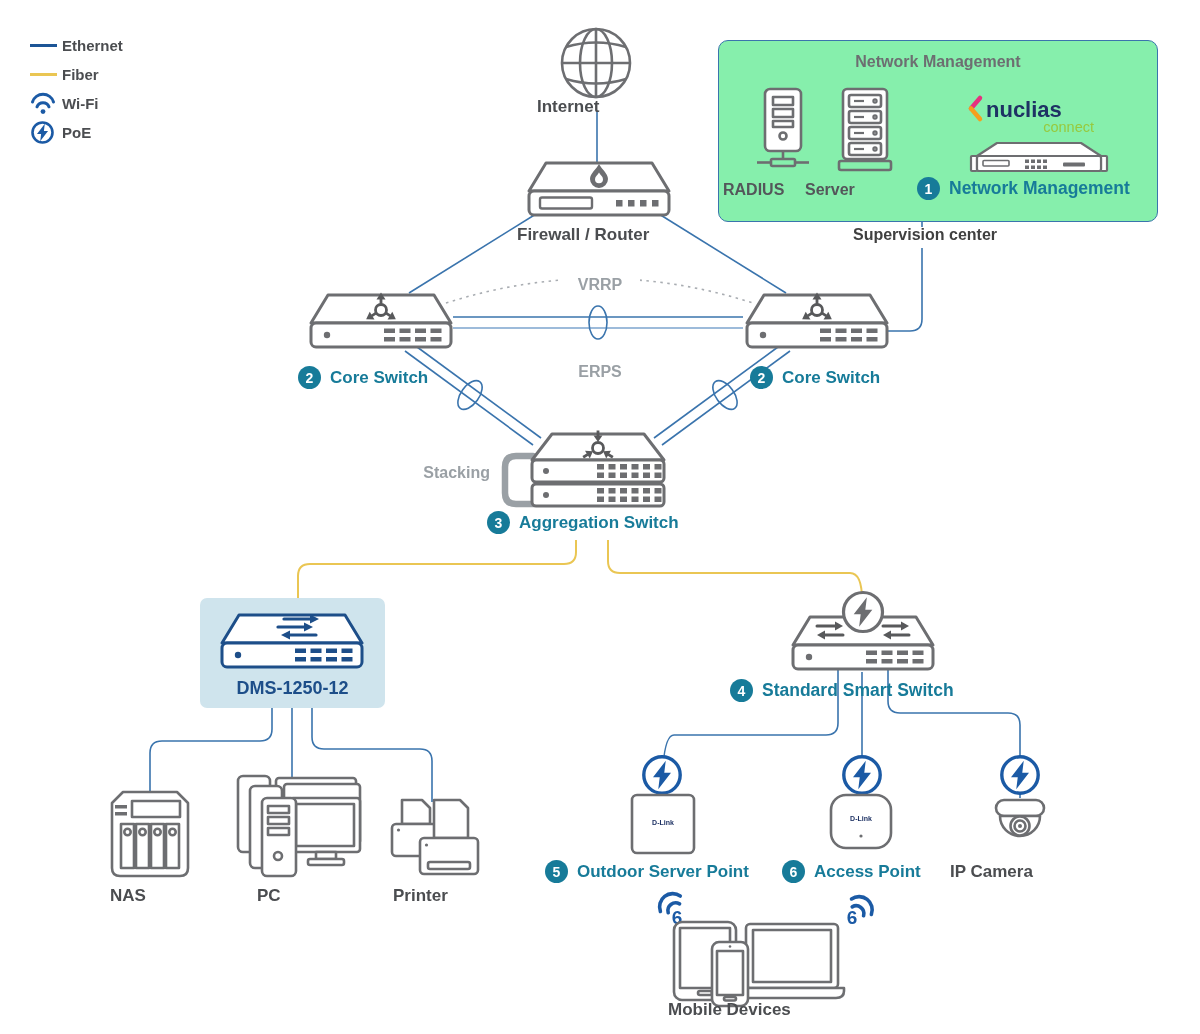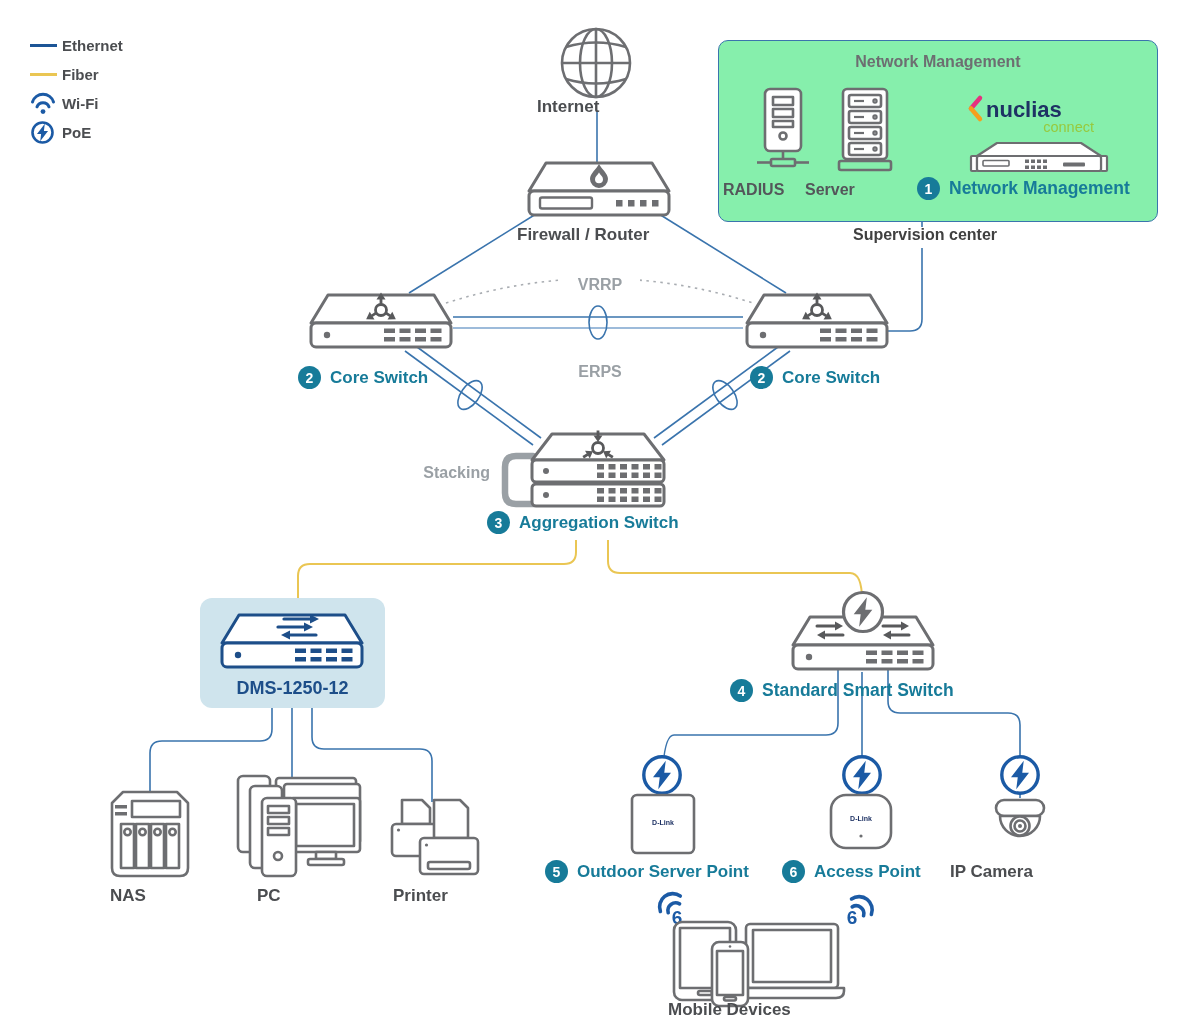--- a/index.html
+++ b/index.html
@@ -25,21 +25,21 @@
 
   .nm-box { position:absolute; left:718px; top:40px; width:438px; height:180px;
             border:1.5px solid #3a74ad; border-radius:10px; background:#86efac; }
   .nm-title { position:absolute; top:12px; left:0; right:0; text-align:center;
               font-size:16px; font-weight:600; color:#6d6e71; }
   .nm-label { position:absolute; font-size:16px; font-weight:700; color:#54565a; white-space:nowrap; }
   .caption { position:absolute; left:825px; top:226px; width:200px; text-align:center;
              font-size:16px; font-weight:700; color:#404040; }
 
   .dms-box { position:absolute; left:200px; top:598px; width:185px; height:110px;
-             background:#cfe4ed; border-radius:12px; }
+             background:#cfe4ed; border-radius:7px; }
   .dms-label { position:absolute; left:0; right:0; top:80px; text-align:center;
                color:#1d4e89; font-size:18px; font-weight:700; }
 
   .vrrp-label { position:absolute; left:560px; top:258px; width:80px; text-align:center; background:#fff;margin-top:18px; }
   .erps-label { position:absolute; left:560px; top:363px; width:80px; text-align:center; }
   .stacking-label { position:absolute; left:405px; top:464px; width:85px; text-align:right; }
 </style>
 </head>
 <body>
 

